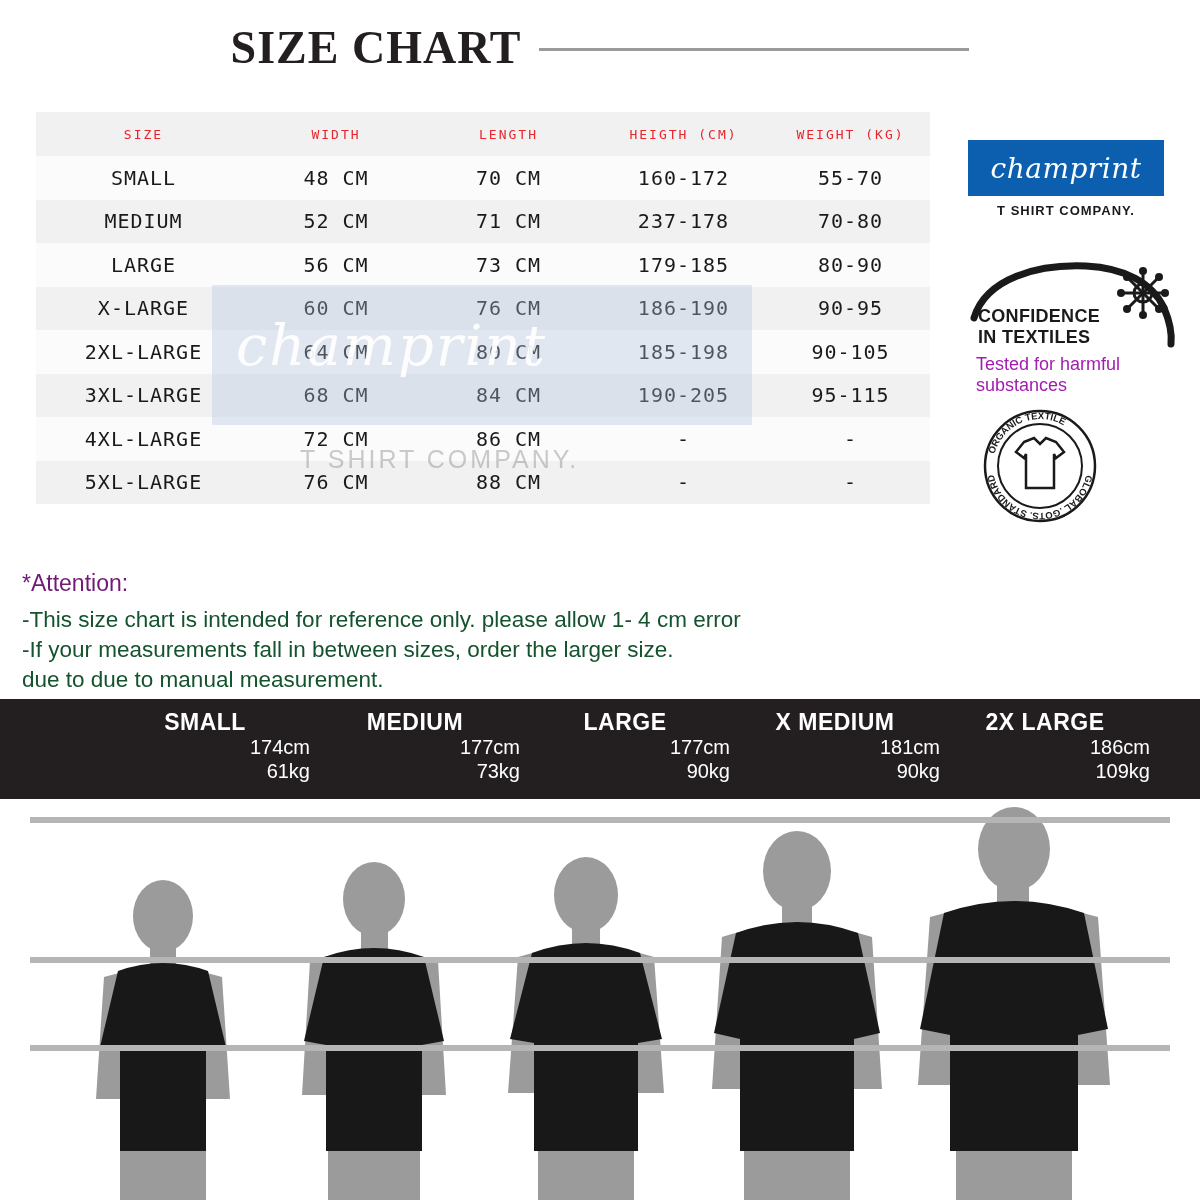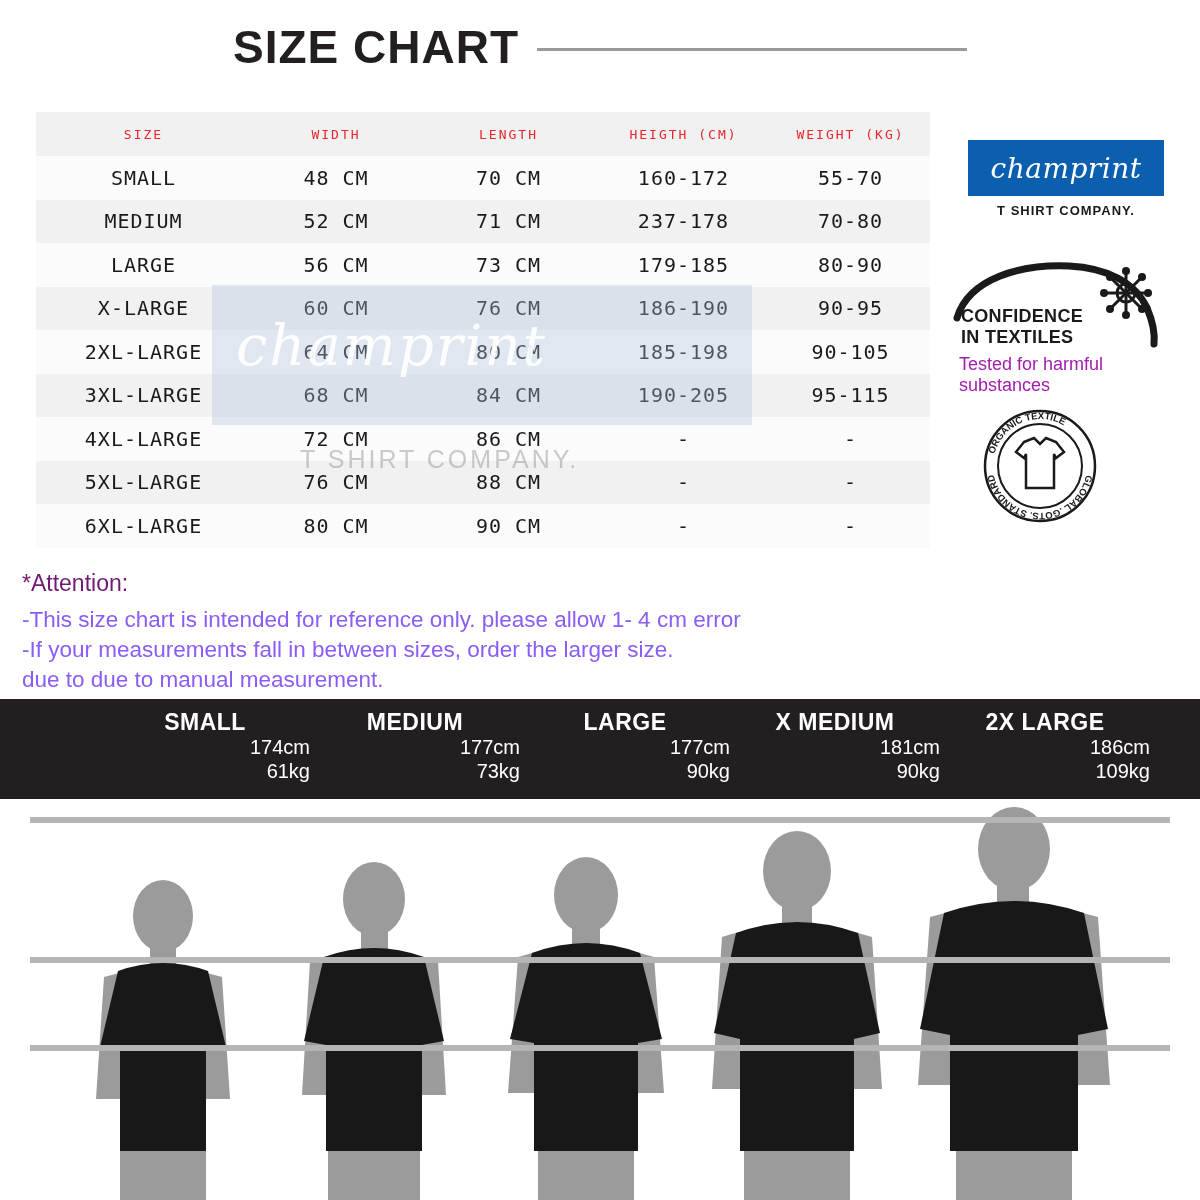--- a/index.html
+++ b/index.html
@@ -14,21 +14,21 @@
     width: 1200px; height: 1200px;
     background: #fff;
   }
 
   
   .title-row {
     position: absolute; top: 16px; left: 0; width: 1200px; height: 62px;
     display: flex; align-items: center; justify-content: center;
   }
   .title-text {
-    font-family: Liberation Sans, sans-serif;
+    font-family: Liberation Serif, serif;
     font-weight: bold;
     font-size: 46px;
     letter-spacing: 1px;
     color: #231f20;
   }
   .title-rule {
     width: 430px; height: 3px; background: #9a9a9a; margin-left: 18px;
     margin-top: 4px;
   }
 
@@ -113,21 +113,21 @@
     letter-spacing: 0.5px;
   }
   .brand-sub {
     text-align: center; width: 196px; margin-left: 18px;
     font-size: 13px; color: #1a1a1a; letter-spacing: 1px;
     margin-top: 7px; font-weight: bold;
   }
 
   .conf-badge {
     position: relative;
-    margin-top: 44px; margin-left: 1px;
+    margin-top: 44px; margin-left: 18px;
     width: 212px; height: 118px;
   }
   .conf-arc {
     position: absolute; top: 0; left: 0;
   }
   .conf-l1, .conf-l2 {
     position: absolute; left: 10px;
     font-family: "Liberation Sans", sans-serif;
     font-weight: bold;
     font-size: 18px;
@@ -149,21 +149,21 @@
 
   
   .attention {
     position: absolute; top: 570px; left: 22px; width: 950px;
     font-family: "Liberation Sans", sans-serif;
   }
   .att-title {
     color: #701a75; font-size: 23px; margin-bottom: 8px;
   }
   .att-line {
-    color: #8b5cf6; font-size: 22.5px; line-height: 1.33;
+    color: #14532d; font-size: 22.5px; line-height: 1.33;
   }
 
   
   .band {
     position: absolute; top: 699px; left: 0; width: 1200px; height: 100px;
     background: #231f20;
     display: flex;
   }
   .band-spacer { width: 100px; }
   .band-cell {
@@ -258,27 +258,20 @@
           <td>4XL-LARGE</td>
           <td>72 CM</td>
           <td>86 CM</td>
           <td>-</td>
           <td>-</td>
         </tr>
         <tr class="odd">
           <td>5XL-LARGE</td>
           <td>76 CM</td>
           <td>88 CM</td>
-          <td>-</td>
-          <td>-</td>
-        </tr>
-        <tr class="even">
-          <td>6XL-LARGE</td>
-          <td>80 CM</td>
-          <td>90 CM</td>
           <td>-</td>
           <td>-</td>
         </tr>
       </tbody>
     </table>
   </div>
 
   <div class="watermark">
     <div class="wm-band"></div>
     <div class="wm-script">champrint</div>

